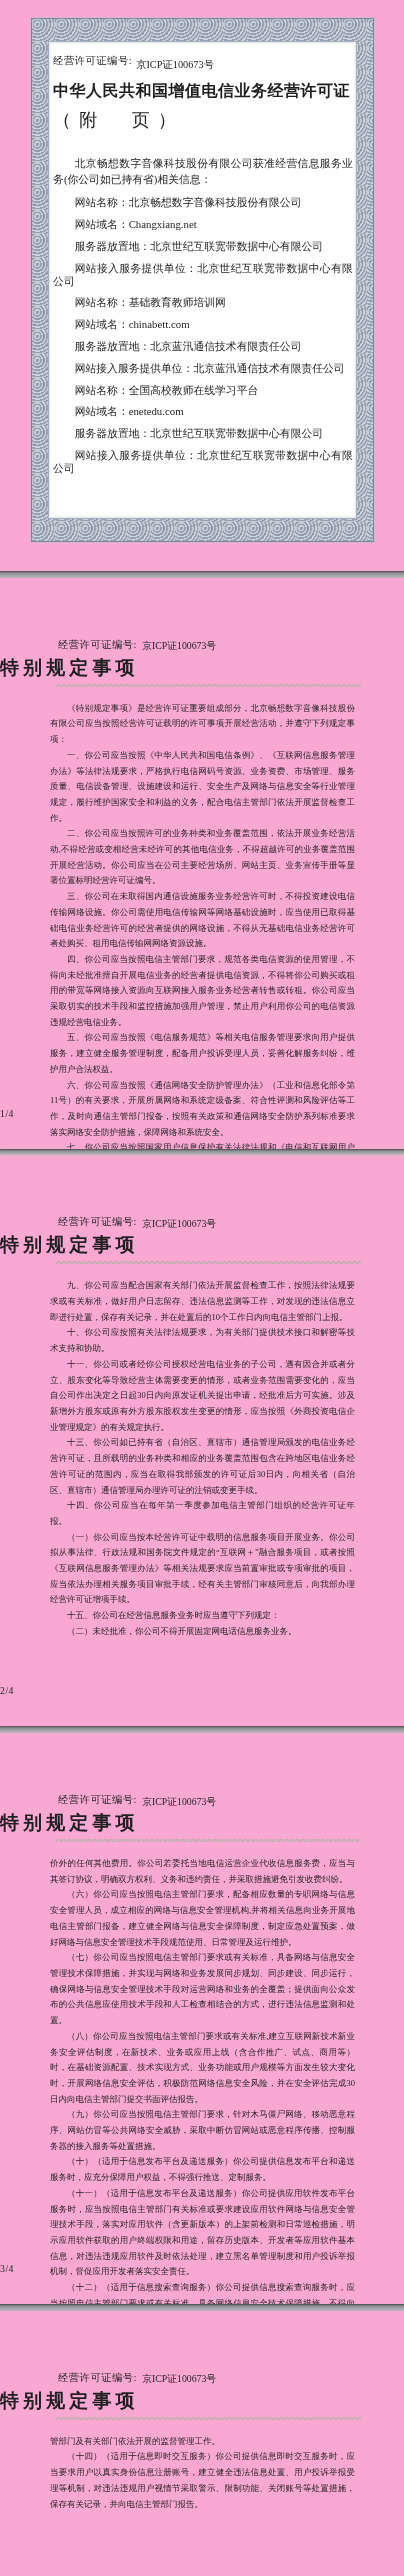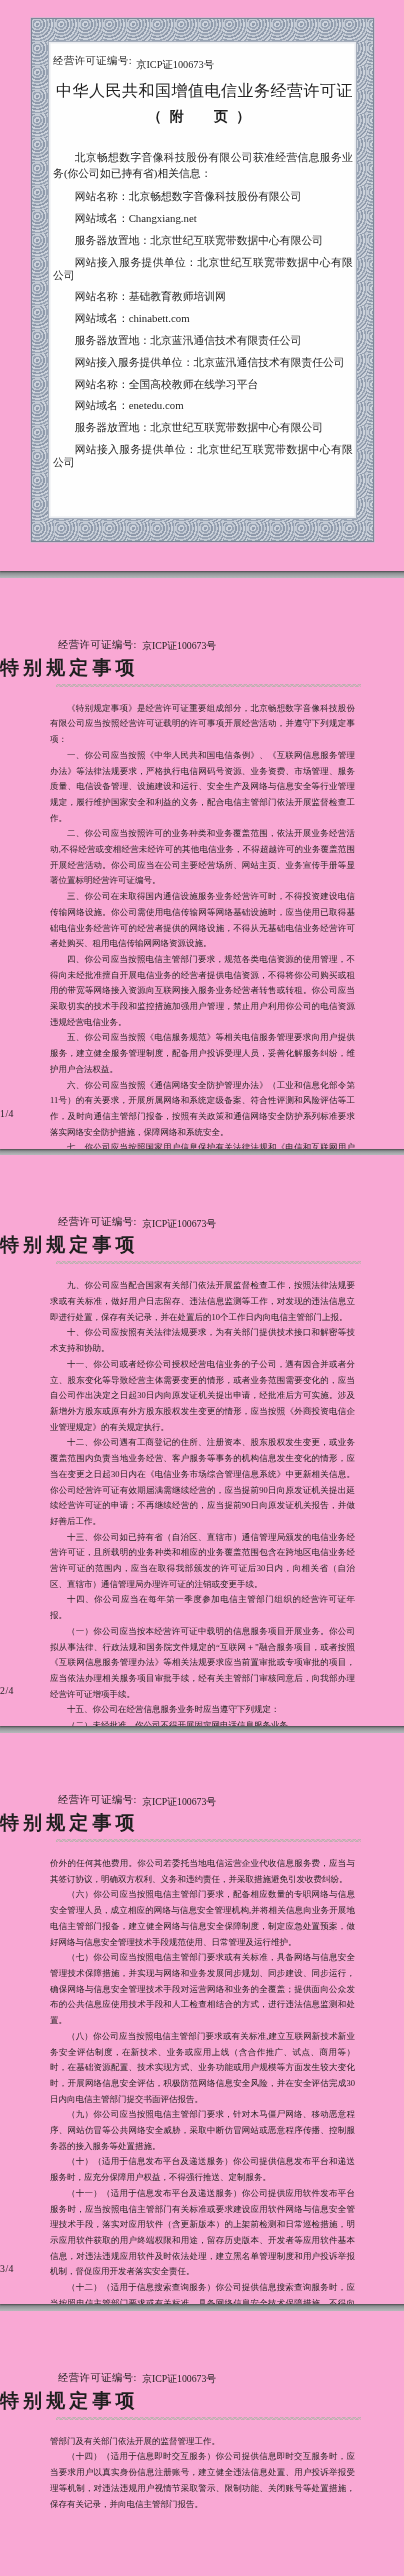--- a/index.html
+++ b/index.html
@@ -35,26 +35,26 @@
     position:absolute;left:17px;top:23px;right:17px;bottom:23px;
     background:#fefefe;
     border:0.5px solid #a7afbc;
     box-shadow:0 0 0 1.5px #e9ebef inset;
     padding:12.4px 3.1px 0 4.1px;
     box-sizing:border-box;
   }
   .cert-license-row{font-size:10.3px;letter-spacing:0.5px;}
   .cert-license-no{display:inline-block;margin-left:4.1px;position:relative;top:4.1px;font-size:10.3px;letter-spacing:0;}
   .cert-title{
-    margin-top:13.4px;text-align:right;
-    font-size:16px;font-weight:400;letter-spacing:0.5px;
+    margin-top:13.4px;text-align:left;
+    font-size:16px;font-weight:700;letter-spacing:0.5px;
   }
   .cert-subtitle{
-    margin-top:6.2px;text-align:center;
-    font-size:14px;font-weight:700;letter-spacing:8.2px;
+    margin-top:6.2px;
+    font-size:18px;font-weight:400;letter-spacing:8.2px;
   }
   .cert-intro{
     margin:23px 0 0 0;
     font-size:10.8px;line-height:16px;text-indent:2em;text-align:justify;
   }
   .cert-entry{
     margin:8.8px 0 0 0;
     font-size:10.8px;line-height:13px;text-indent:2em;text-align:justify;
   }
 
@@ -144,21 +144,20 @@
   <div class="page page-sp">
     <div class="sp-head">
       <span>经营许可证编号:</span><span class="sp-license-no">京ICP证100673号</span>
     </div>
     <div class="sp-title">特别规定事项</div>
     <div class="sp-divider"></div>
     <div class="sp-body">
       <p>九、你公司应当配合国家有关部门依法开展监督检查工作，按照法律法规要求或有关标准，做好用户日志留存、违法信息监测等工作，对发现的违法信息立即进行处置，保存有关记录，并在处置后的10个工作日内向电信主管部门上报。</p>
       <p>十、你公司应按照有关法律法规要求，为有关部门提供技术接口和解密等技术支持和协助。</p>
       <p>十一、你公司或者经你公司授权经营电信业务的子公司，遇有因合并或者分立、股东变化等导致经营主体需要变更的情形，或者业务范围需要变化的，应当自公司作出决定之日起30日内向原发证机关提出申请，经批准后方可实施。涉及新增外方股东或原有外方股东股权发生变更的情形，应当按照《外商投资电信企业管理规定》的有关规定执行。</p>
-      <p>十二、你公司遇有工商登记的住所、注册资本、股东股权发生变更，或业务覆盖范围内负责当地业务经营、客户服务等事务的机构信息发生变化的情形，应当在变更之日起30日内在《电信业务市场综合管理信息系统》中更新相关信息。你公司经营许可证有效期届满需继续经营的，应当提前90日向原发证机关提出延续经营许可证的申请；不再继续经营的，应当提前90日向原发证机关报告，并做好善后工作。</p>
       <p>十三、你公司如已持有省（自治区、直辖市）通信管理局颁发的电信业务经营许可证，且所载明的业务种类和相应的业务覆盖范围包含在跨地区电信业务经营许可证的范围内，应当在取得我部颁发的许可证后30日内，向相关省（自治区、直辖市）通信管理局办理许可证的注销或变更手续。</p>
       <p>十四、你公司应当在每年第一季度参加电信主管部门组织的经营许可证年报。</p>
       <p>（一）你公司应当按本经营许可证中载明的信息服务项目开展业务。你公司拟从事法律、行政法规和国务院文件规定的“互联网＋”融合服务项目，或者按照《互联网信息服务管理办法》等相关法规要求应当前置审批或专项审批的项目，应当依法办理相关服务项目审批手续，经有关主管部门审核同意后，向我部办理经营许可证增项手续。</p>
       <p>十五、你公司在经营信息服务业务时应当遵守下列规定：</p>
       <p>（二）未经批准，你公司不得开展固定网电话信息服务业务。</p>
 
     </div>
     <div class="sp-footer">2/4</div>
   </div>
   <div class="page-gap"></div>

